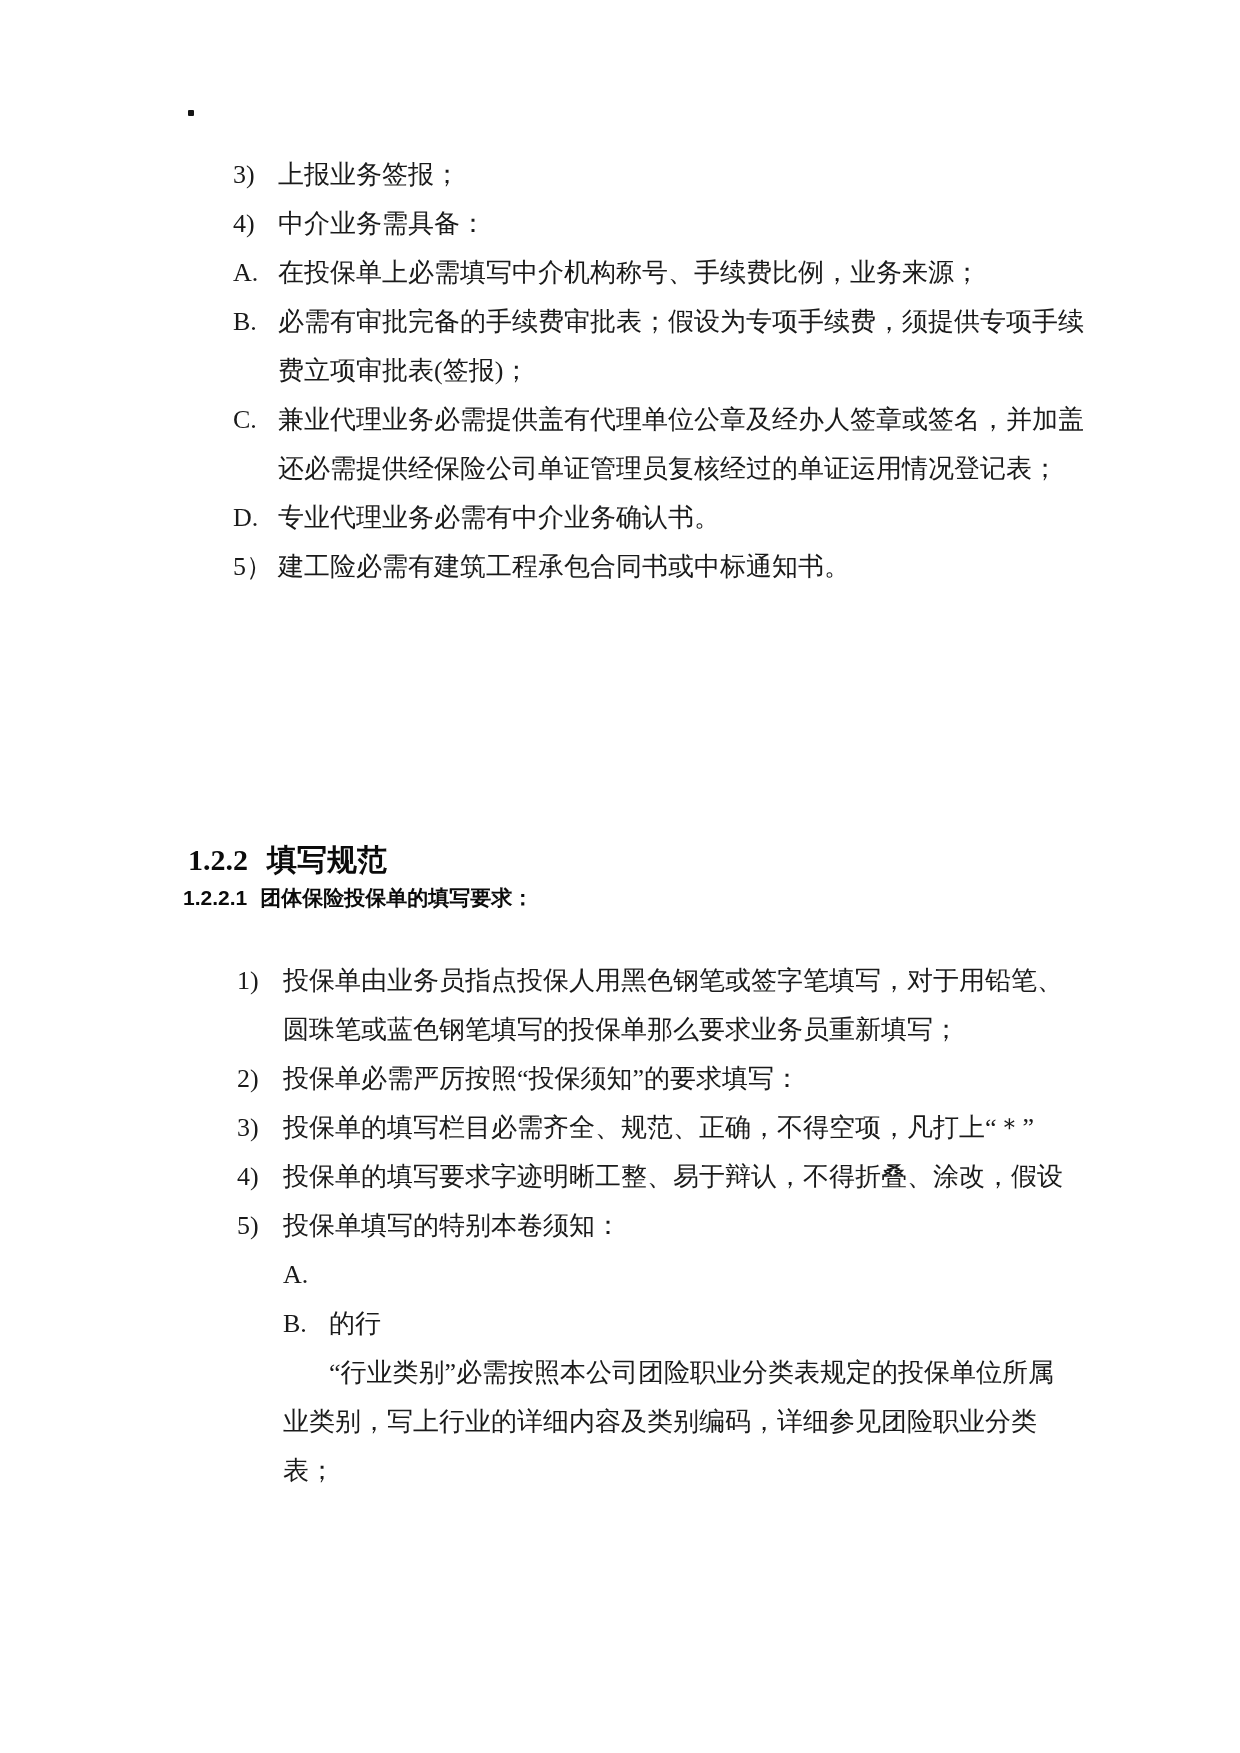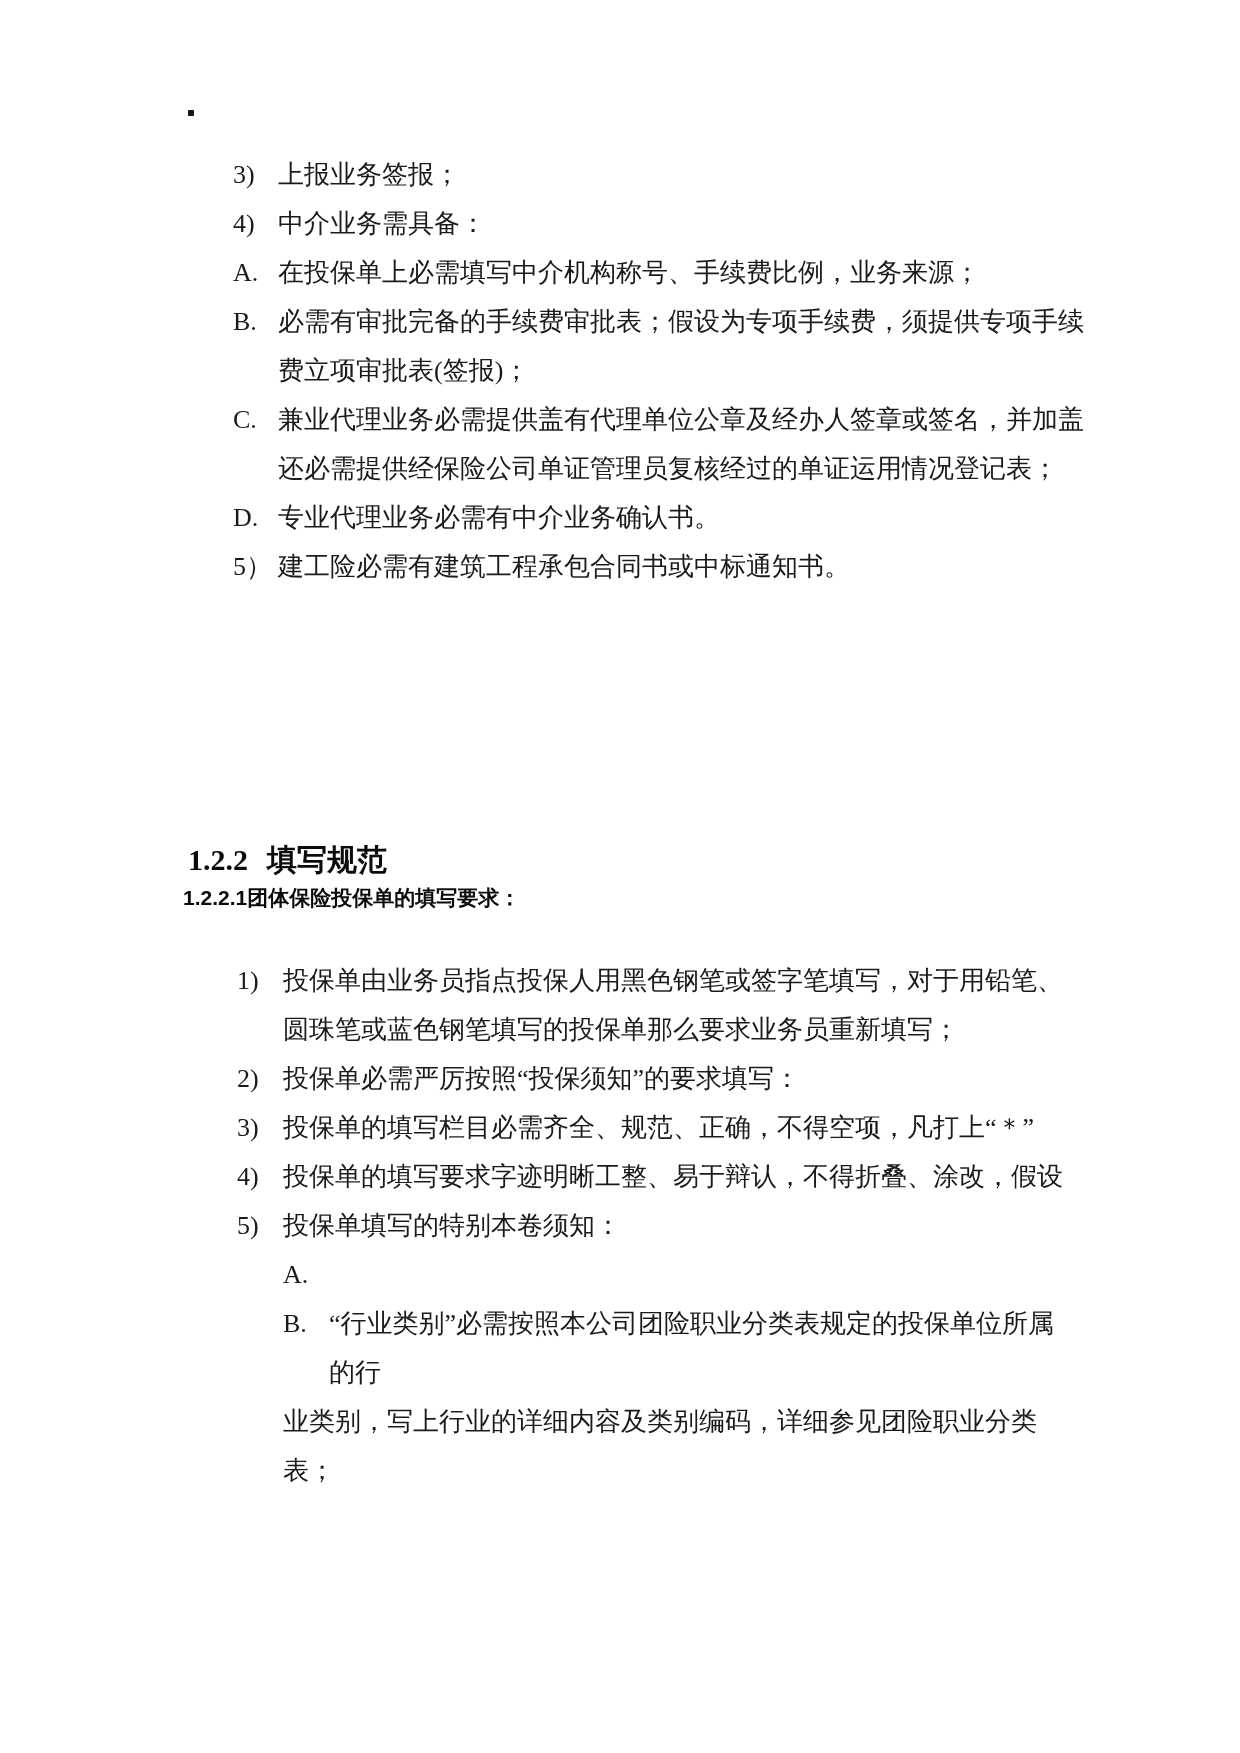--- a/index.html
+++ b/index.html
@@ -63,20 +63,21 @@
   }
   .heading .num { font-family: "Liberation Serif", "DejaVu Serif", serif; }
   .heading .title { font-family: Liberation Serif, serif; }
 
   
   .subheading {
     position: absolute;
     left: 183px;
     top: 882px;
     display: flex;
+    gap: 13px;
     font-weight: 700;
     font-size: 21px;
     line-height: 32px;
     color: #0b0b0b;
     font-family: "Liberation Sans", "DejaVu Sans", sans-serif;
     white-space: nowrap;
   }
 </style>
 </head>
 <body>
@@ -188,22 +189,22 @@
       </div>
     </div>
 
     <div class="item sub">
       <span class="marker">A.</span>
     </div>
 
     <div class="item sub">
       <span class="marker">B.</span>
       <div class="body">
+        <div class="line">的行</div>
         <div class="line">“行业类别”必需按照本公司团险职业分类表规定的投保单位所属</div>
-        <div class="line">的行</div>
       </div>
     </div>
 
     <div class="cont">
       <div class="line">业类别，写上行业的详细内容及类别编码，详细参见团险职业分类</div>
       <div class="line">表；</div>
     </div>
 
   </div>
 

